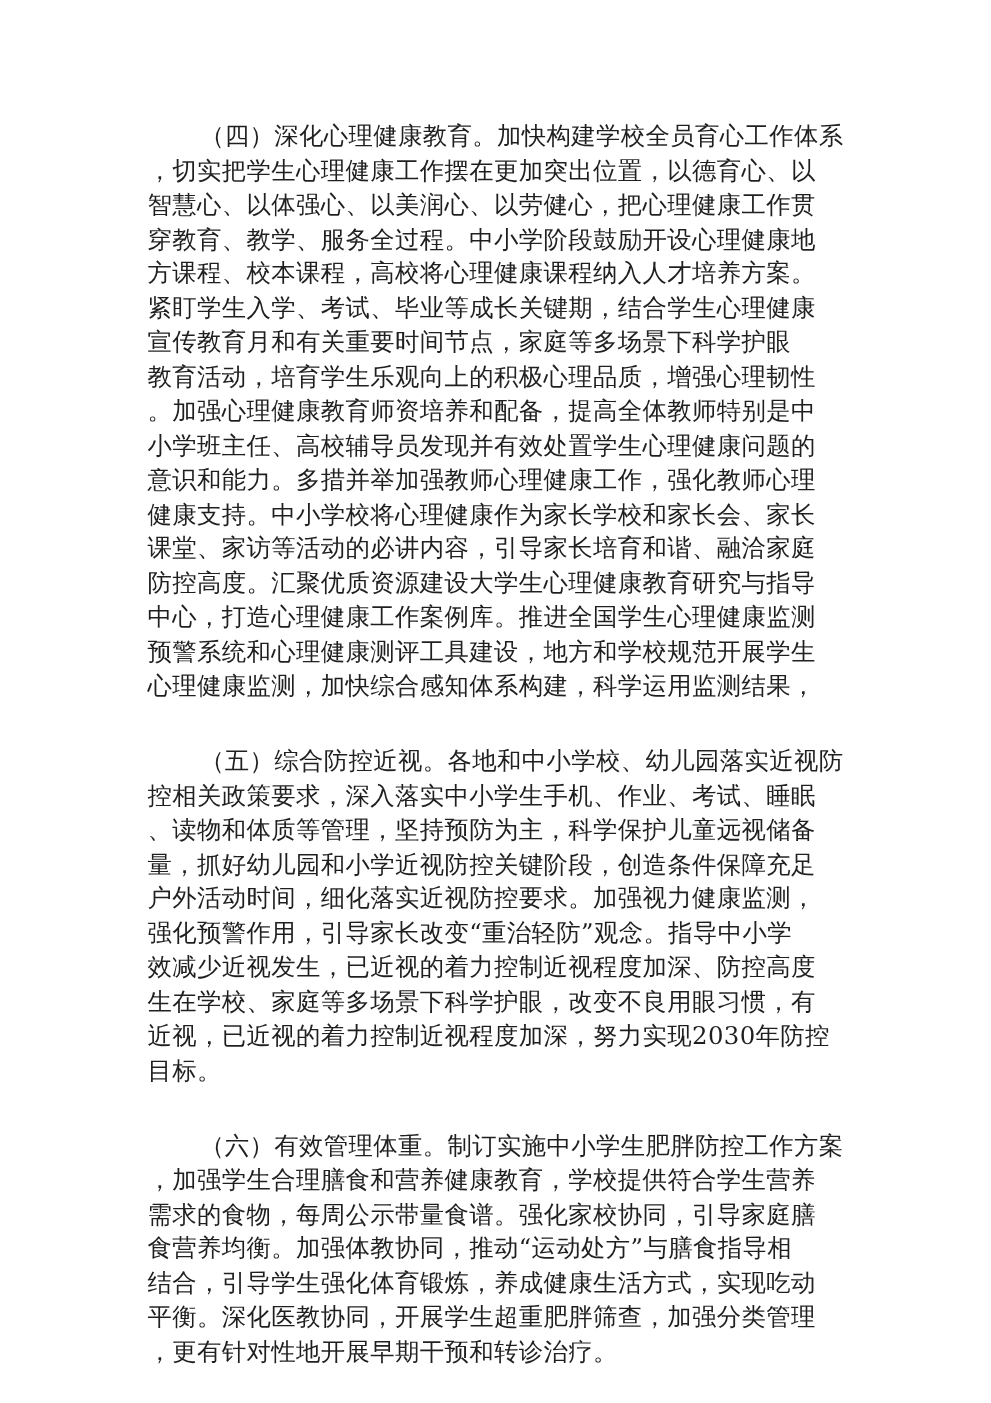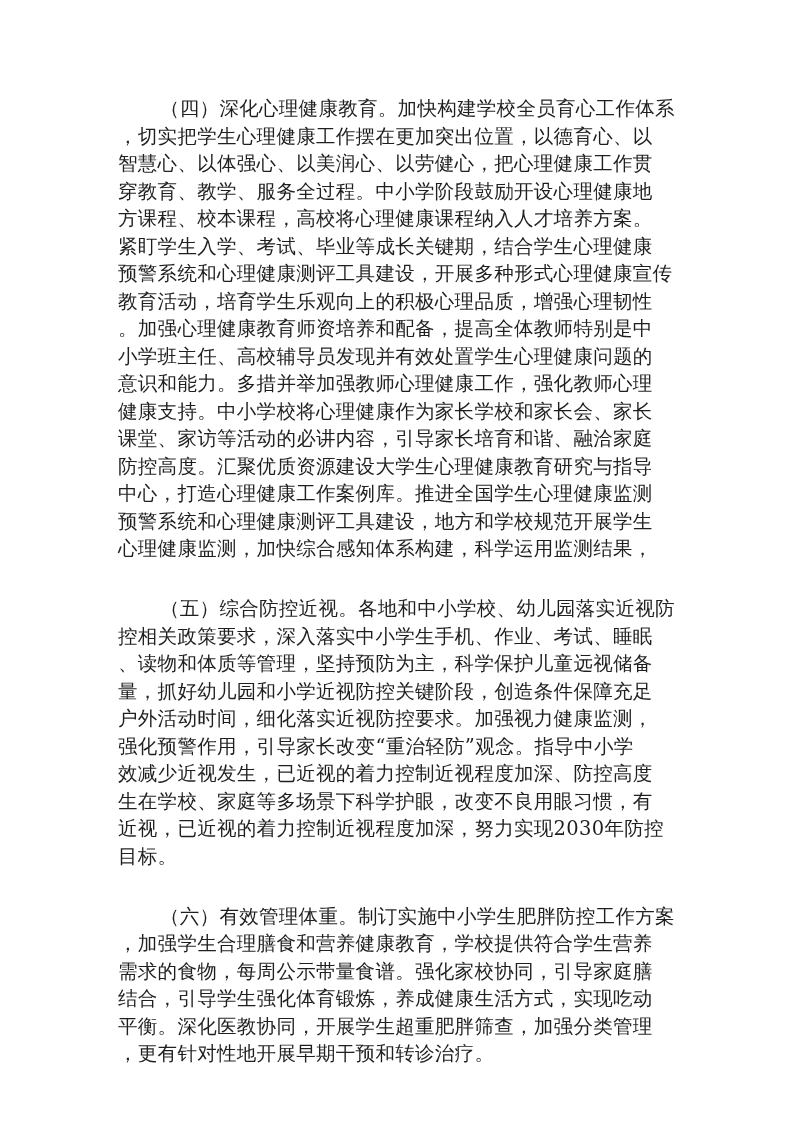--- a/index.html
+++ b/index.html
@@ -45,21 +45,21 @@
 
 <div class="page">
 
   <div class="para">
     <span class="line first">（四）深化心理健康教育。加快构建学校全员育心工作体系</span>
     <span class="line">，切实把学生心理健康工作摆在更加突出位置，以德育心、以</span>
     <span class="line">智慧心、以体强心、以美润心、以劳健心，把心理健康工作贯</span>
     <span class="line">穿教育、教学、服务全过程。中小学阶段鼓励开设心理健康地</span>
     <span class="line">方课程、校本课程，高校将心理健康课程纳入人才培养方案。</span>
     <span class="line">紧盯学生入学、考试、毕业等成长关键期，结合学生心理健康</span>
-    <span class="line">预警系统和心理健康测评工具建设，开展多种形式心理健康宣传</span>
+    <span class="line">宣传教育月和有关重要时间节点，家庭等多场景下科学护眼</span>
     <span class="line">教育活动，培育学生乐观向上的积极心理品质，增强心理韧性</span>
     <span class="line">。加强心理健康教育师资培养和配备，提高全体教师特别是中</span>
     <span class="line">小学班主任、高校辅导员发现并有效处置学生心理健康问题的</span>
     <span class="line">意识和能力。多措并举加强教师心理健康工作，强化教师心理</span>
     <span class="line">健康支持。中小学校将心理健康作为家长学校和家长会、家长</span>
     <span class="line">课堂、家访等活动的必讲内容，引导家长培育和谐、融洽家庭</span>
     <span class="line">防控高度。汇聚优质资源建设大学生心理健康教育研究与指导</span>
     <span class="line">中心，打造心理健康工作案例库。推进全国学生心理健康监测</span>
     <span class="line">预警系统和心理健康测评工具建设，地方和学校规范开展学生</span>
     <span class="line">心理健康监测，加快综合感知体系构建，科学运用监测结果，</span>
@@ -79,18 +79,19 @@
     <span class="line">近视，已近视的着力控制近视程度加深，努力实现2030年防控</span>
     <span class="line">目标。</span>
   </div>
 
   <div class="gap"></div>
 
   <div class="para">
     <span class="line first">（六）有效管理体重。制订实施中小学生肥胖防控工作方案</span>
     <span class="line">，加强学生合理膳食和营养健康教育，学校提供符合学生营养</span>
     <span class="line">需求的食物，每周公示带量食谱。强化家校协同，引导家庭膳</span>
+    <span class="line">食营养均衡。加强体教协同，推动“运动处方”与膳食指导相</span>
     <span class="line">结合，引导学生强化体育锻炼，养成健康生活方式，实现吃动</span>
     <span class="line">平衡。深化医教协同，开展学生超重肥胖筛查，加强分类管理</span>
     <span class="line">，更有针对性地开展早期干预和转诊治疗。</span>
   </div>
 
 </div>
 
 </body></html>

